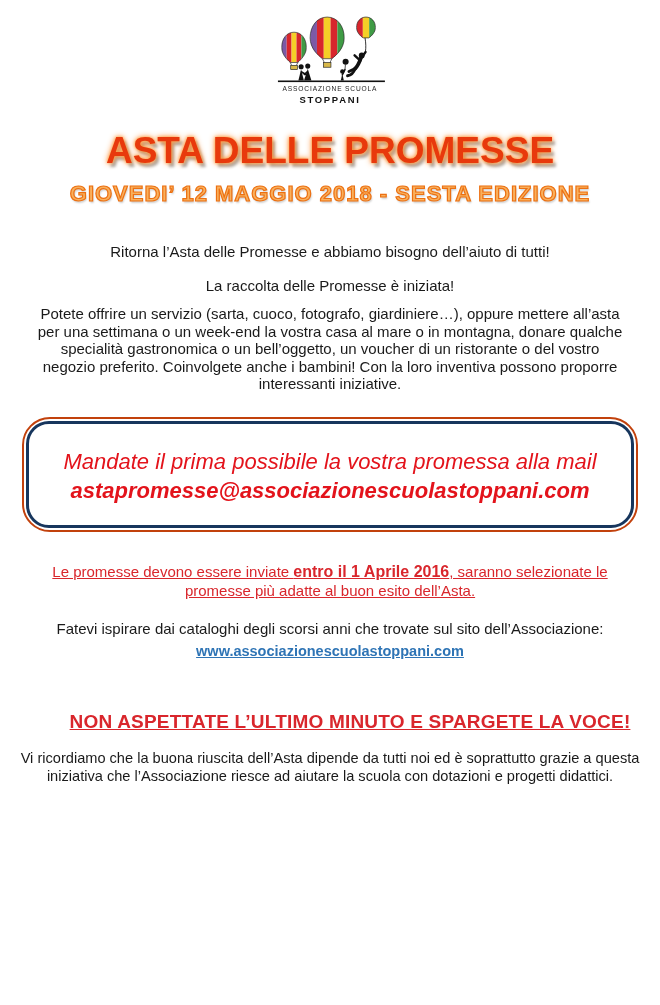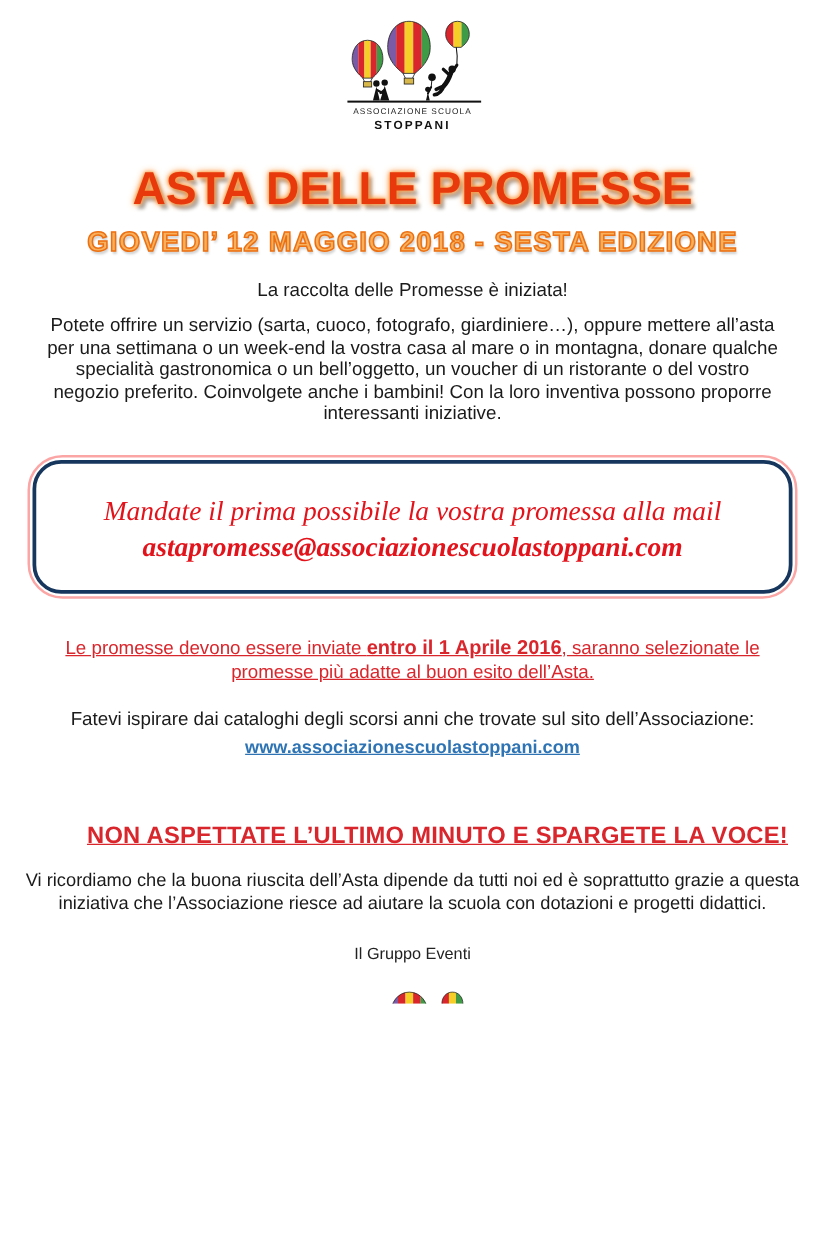--- a/index.html
+++ b/index.html
@@ -21,23 +21,22 @@
     margin-top:9px; font-size:22px; font-weight:bold; letter-spacing:1px;
     color:#f9b05c; -webkit-text-stroke:1.2px #ec7012;
     text-shadow:1px 2px 2px #cfcfcf;
   }
 
   .intro1 { margin-top:36px; font-size:15px; }
   .intro2 { margin-top:17px; font-size:15px; }
   .intro-par { margin-top:11px; font-size:15px; line-height:17.5px; padding:0 36px; }
 
   .promise-box-outer {
-    margin:24px 22px 0; border:2px solid #fca5a5; border-radius:28px; padding:2px;
+    margin:24px 22px 0; border:2px solid #c2410c; border-radius:28px; padding:2px;
     background:#fff;
-    font-family:Liberation Serif, serif;
   }
   .promise-box-inner {
     border:3px solid #17365d; border-radius:23px; padding:23px 22px 20px;
   }
   .box-line { font-style:italic; color:#e3131b; font-size:22px; line-height:29px; }
   .box-email { font-weight:bold; }
 
   .deadline {
     margin-top:30px; color:#d9262c; font-size:15px; line-height:19px;
     text-decoration:underline; padding:0 20px;
@@ -146,20 +145,21 @@
 
   <div class="logo-top">
     <svg class="logo-svg-top">
         <use href="#assoc-logo"></use>
       </svg>
   </div>
 
   <div class="title">ASTA DELLE PROMESSE</div>
   <div class="subtitle">GIOVEDI’ 12 MAGGIO 2018 - SESTA EDIZIONE</div>
 
+  <p class="intro1">Ritorna l’Asta delle Promesse e abbiamo bisogno dell’aiuto di tutti!</p>
   <p class="intro2">La raccolta delle Promesse è iniziata!</p>
   <p class="intro-par">Potete offrire un servizio (sarta, cuoco, fotografo, giardiniere…), oppure mettere all’asta per una settimana o un week-end la vostra casa al mare o in montagna, donare qualche specialità gastronomica o un bell’oggetto, un voucher di un ristorante o del vostro negozio preferito. Coinvolgete anche i bambini! Con la loro inventiva possono proporre interessanti iniziative.</p>
 
   <div class="promise-box-outer">
     <div class="promise-box-inner">
       <p class="box-line">Mandate il prima possibile la vostra promessa alla mail</p>
       <p class="box-line box-email">astapromesse@associazionescuolastoppani.com</p>
     </div>
   </div>
 

